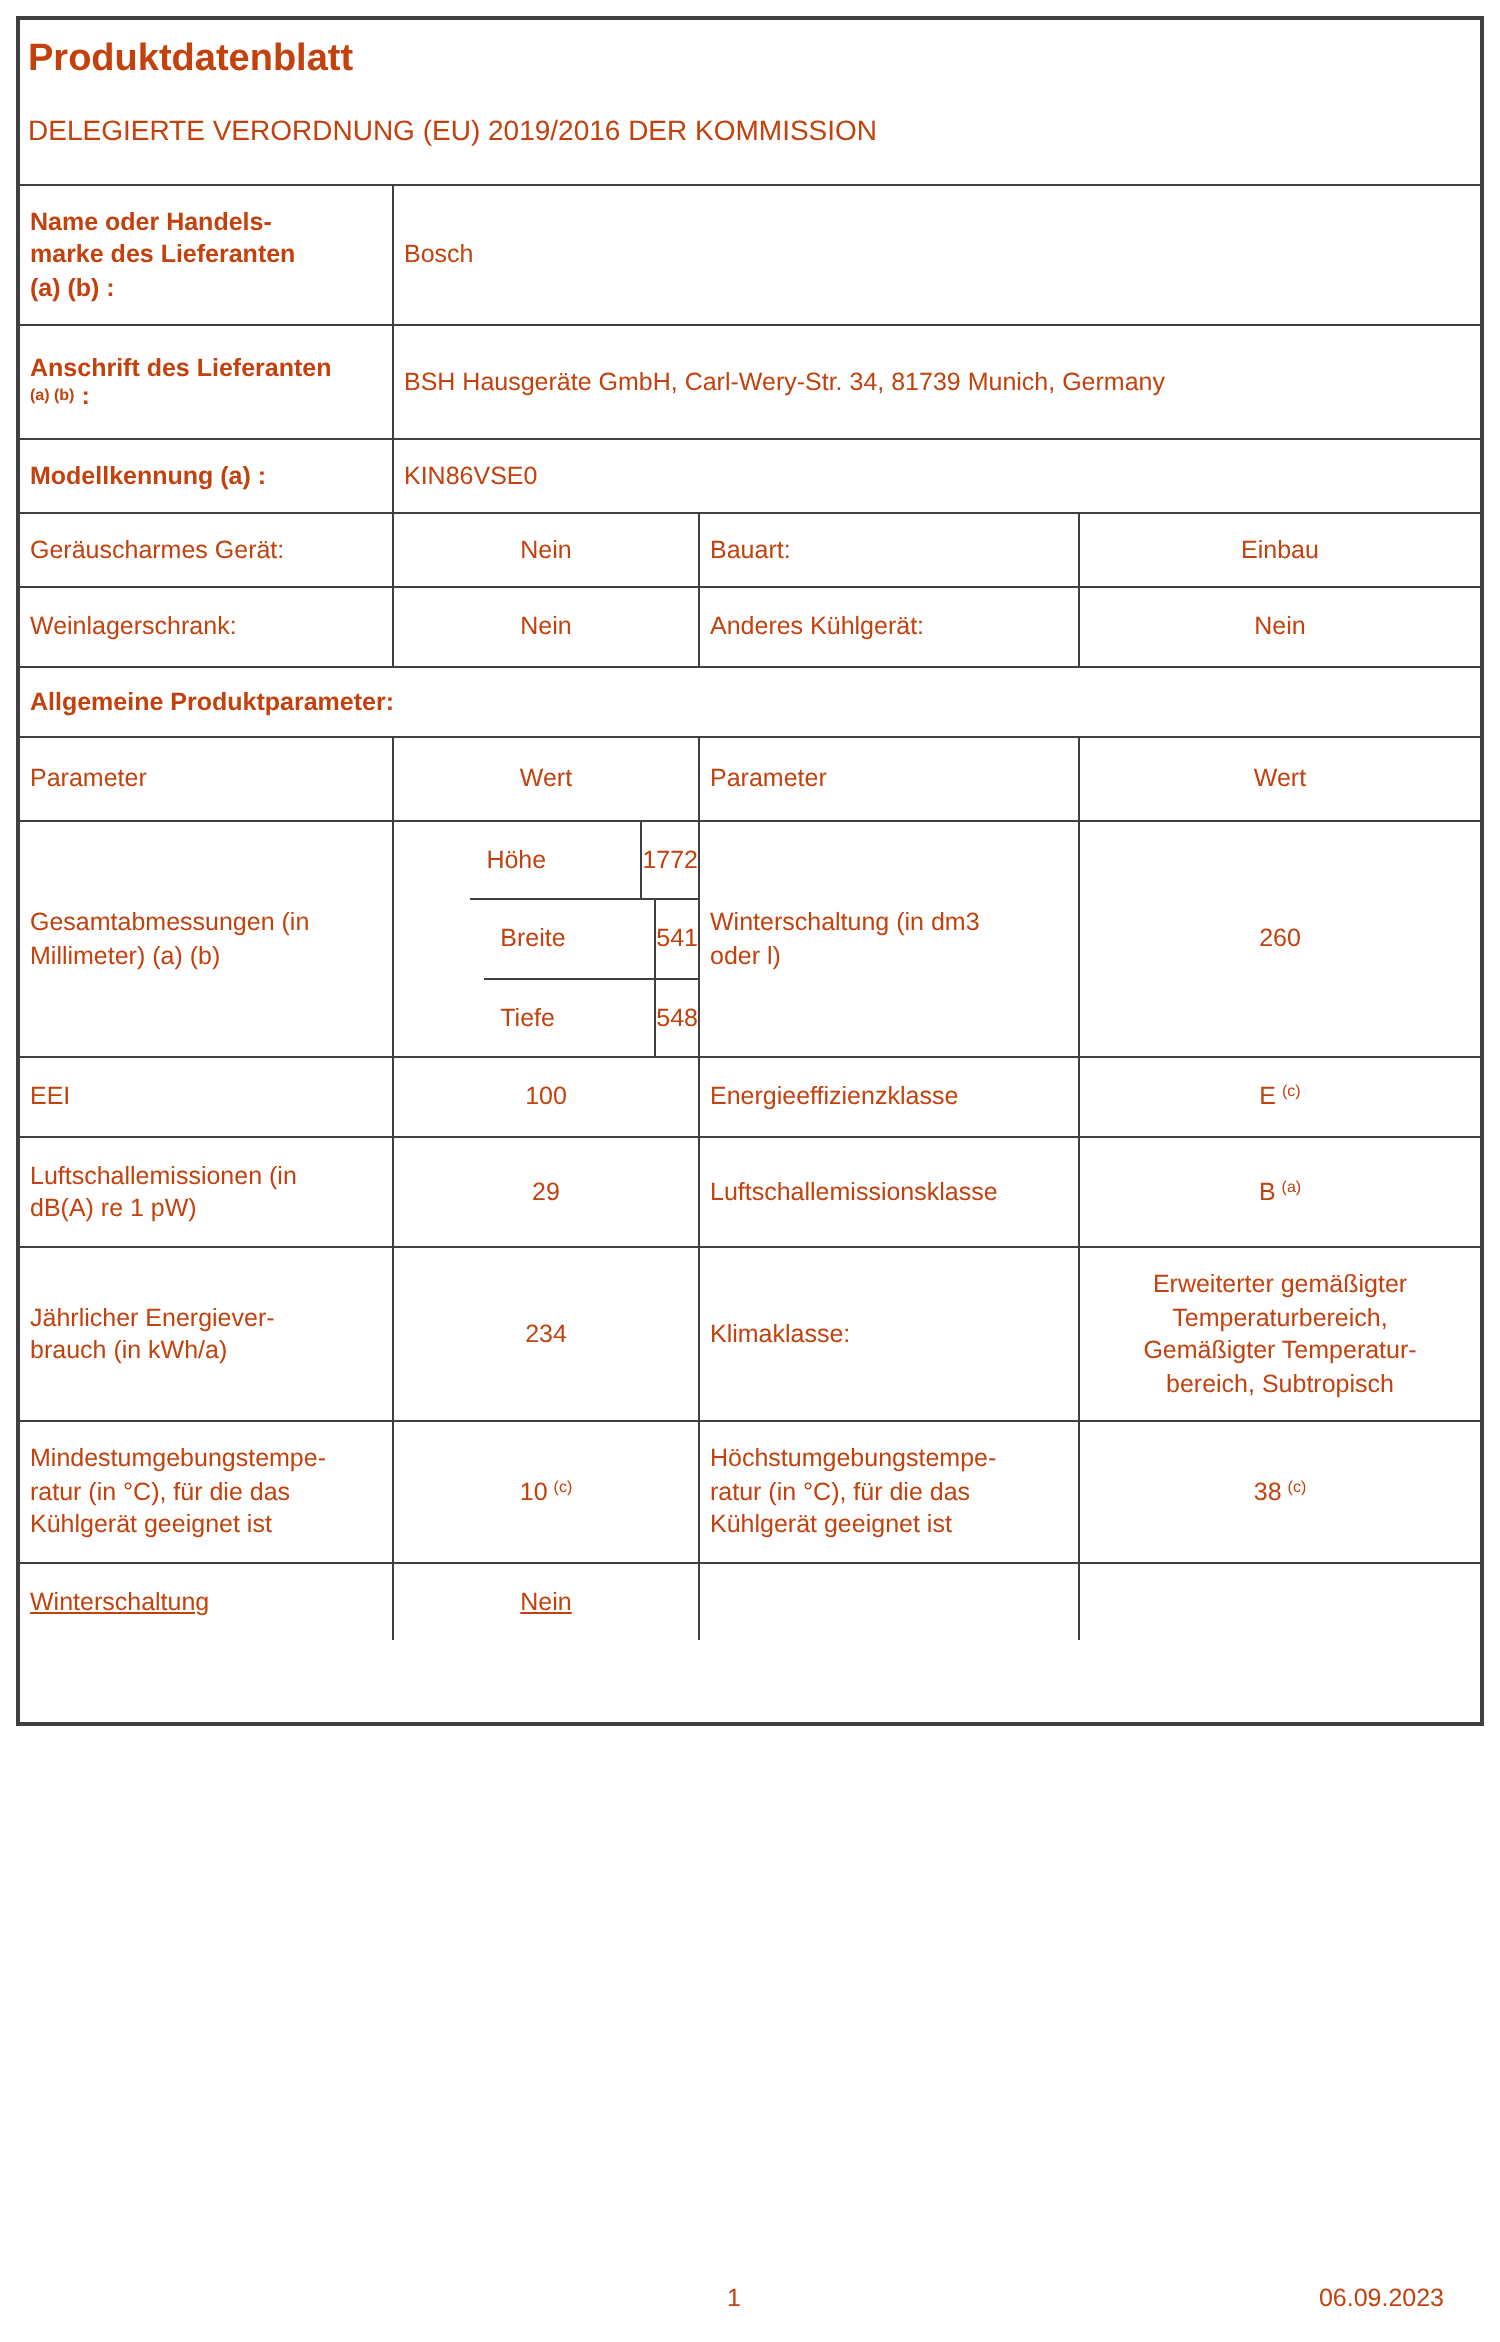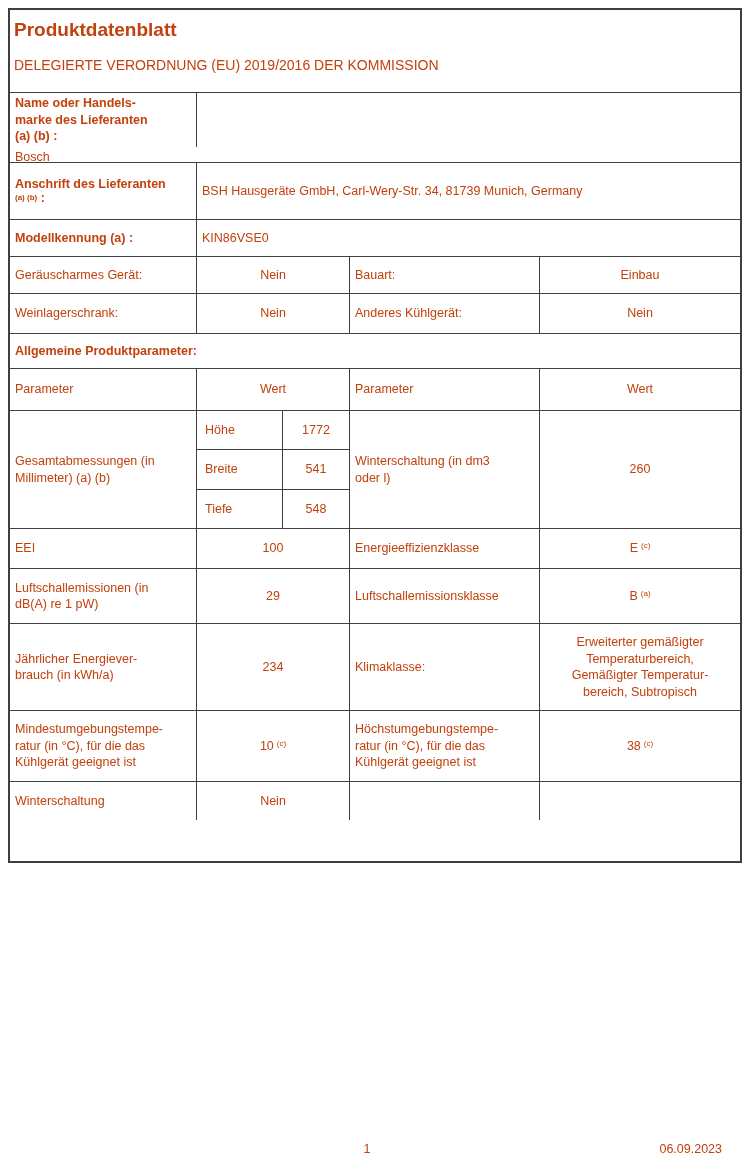--- a/index.html
+++ b/index.html
@@ -5,40 +5,40 @@
   html, body { margin:0; padding:0; background:#ffffff; }
   .page {
     position:relative; width:750px; height:1171px; background:#ffffff;
     font-family:"Liberation Sans", sans-serif; color:#c2410c; overflow:hidden;
   }
   .doc-table {
     position:absolute; left:8px; top:8px; width:734px; height:855px;
     border:2px solid #3f3f3f; box-sizing:border-box;
   }
   .row { display:flex; border-bottom:1px solid #3f3f3f; box-sizing:border-box; }
-  .row.last { border-bottom:none; }
+  .row.last { border-bottom:none;text-decoration:underline; }
   .cell {
     box-sizing:border-box; border-right:1px solid #3f3f3f;
     display:flex; align-items:center; padding:2px 5px;
     font-size:12.5px; line-height:1.32;
   }
   .cell.lastc { border-right:none; }
   .cell.val { justify-content:center; text-align:center; }
   .c1 { width:187px; }
   .c2 { width:153px; }
   .c3 { width:190px; }
   .c4 { width:200px; }
   .full { width:730px; }
   .w2 { width:533px; } 
   .bold { font-weight:bold; }
   .lines { white-space:pre-line; }
 
   
   .h-title  { height:83px; }
-  .h-name   { height:70px;flex-direction:column; }
+  .h-name   { height:70px; }
   .h-addr   { height:57px; }
   .h-model  { height:37px; }
   .h-art    { height:41px; }
   .h-g1     { height:37px; }
   .h-g2     { height:40px; }
   .h-allg   { height:35px; }
   .h-hdr    { height:42px; }
   .h-dim    { height:118px; }
   .h-eei    { height:40px; }
   .h-noise  { height:55px; }
@@ -49,21 +49,21 @@
   .title-block { box-sizing:border-box; padding:9px 8px 0 4px; display:block; }
   .doc-title { font-size:19px; font-weight:bold; margin:0; }
   .doc-subtitle { font-size:14px; margin-top:16px; }
 
   .addr-sub { line-height:1.1; }
   .fnote { font-size:8px; font-weight:bold; position:relative; top:-2px; }
   .sup { font-size:8px; position:relative; top:-4px; margin-left:3px; white-space:nowrap; }
 
   
   .cell.dim-holder { padding:0; align-items:stretch; }
-  .dim-sub { display:flex; flex-direction:column; width:100%; }
+  .dim-sub { display:flex; flex-direction:column; width:100%;align-items:flex-end; }
   .dim-row { display:flex; flex:1; border-bottom:1px solid #3f3f3f; box-sizing:border-box; }
   .dim-row.last { border-bottom:none; }
   .dim-name { width:86px; box-sizing:border-box; border-right:1px solid #3f3f3f;
               display:flex; align-items:center; padding-left:8px; font-size:12.5px; }
   .dim-val { flex:1; display:flex; align-items:center; justify-content:center;
              text-align:center; font-size:12.5px; }
 
   .footer { position:absolute; top:1142px; left:0; width:750px; height:18px; font-size:12.5px; }
   .footer .pgnum { position:absolute; left:0; width:734px; text-align:center; }
   .footer .date { position:absolute; right:28px; }

